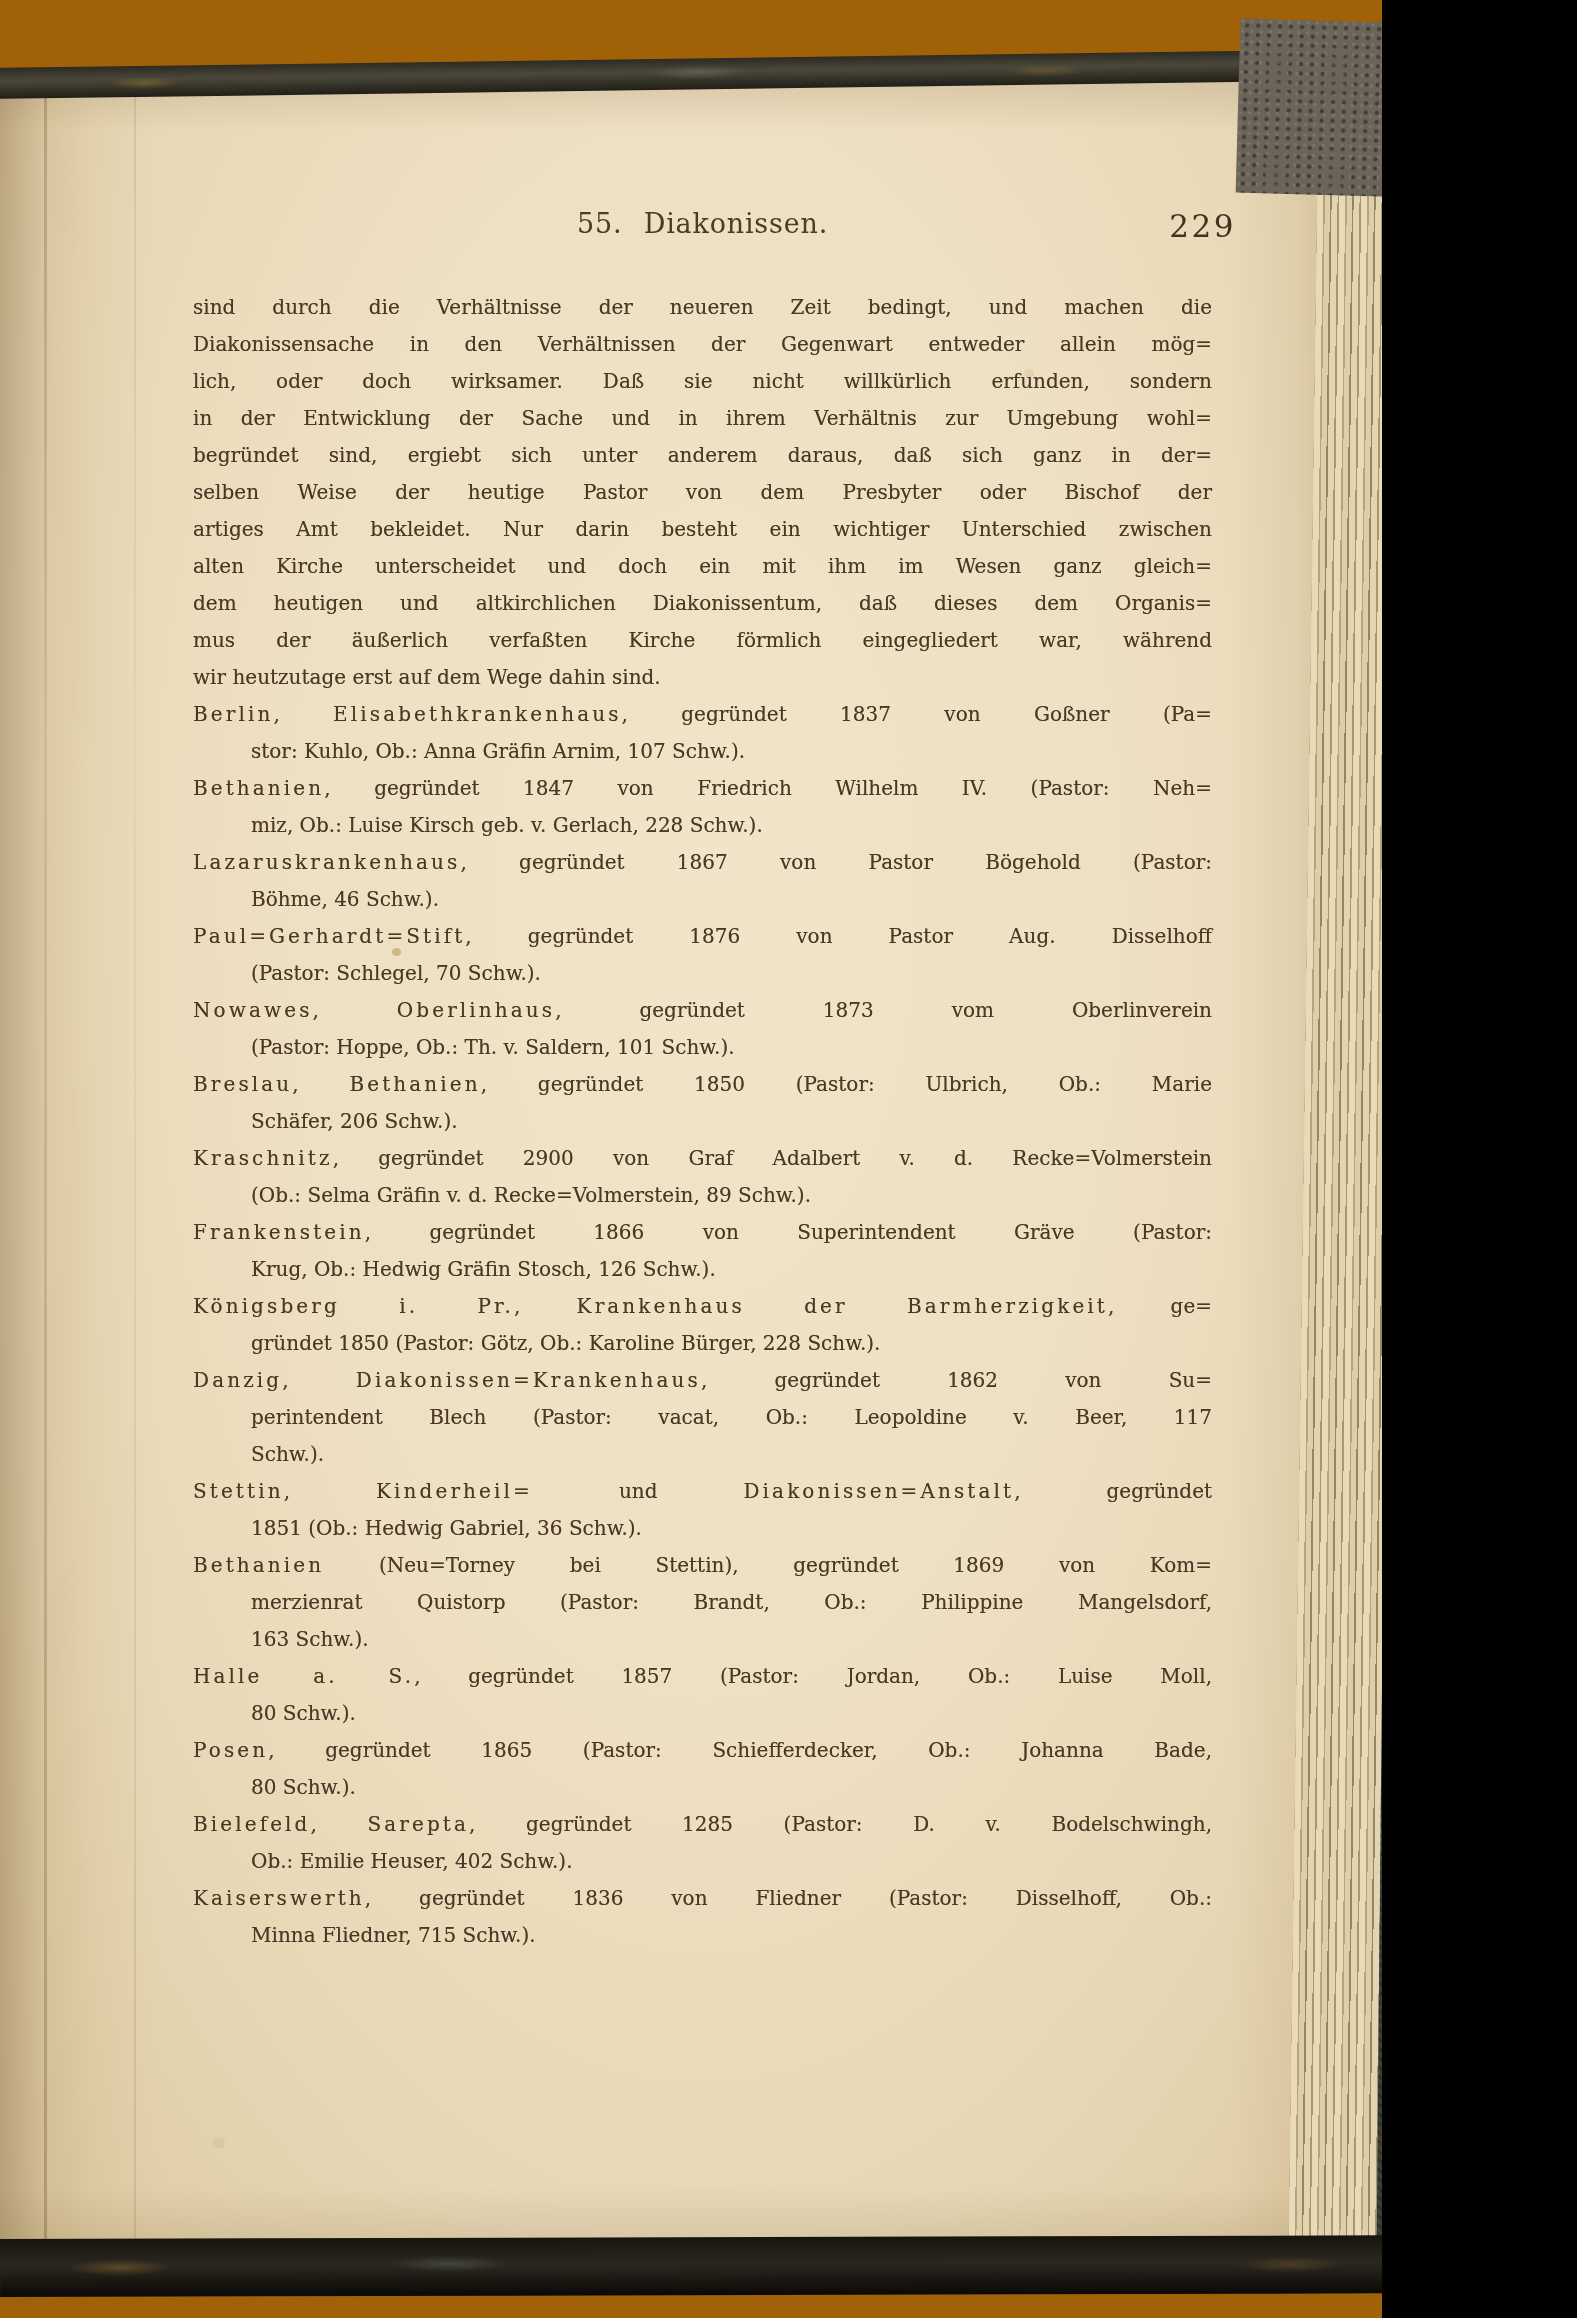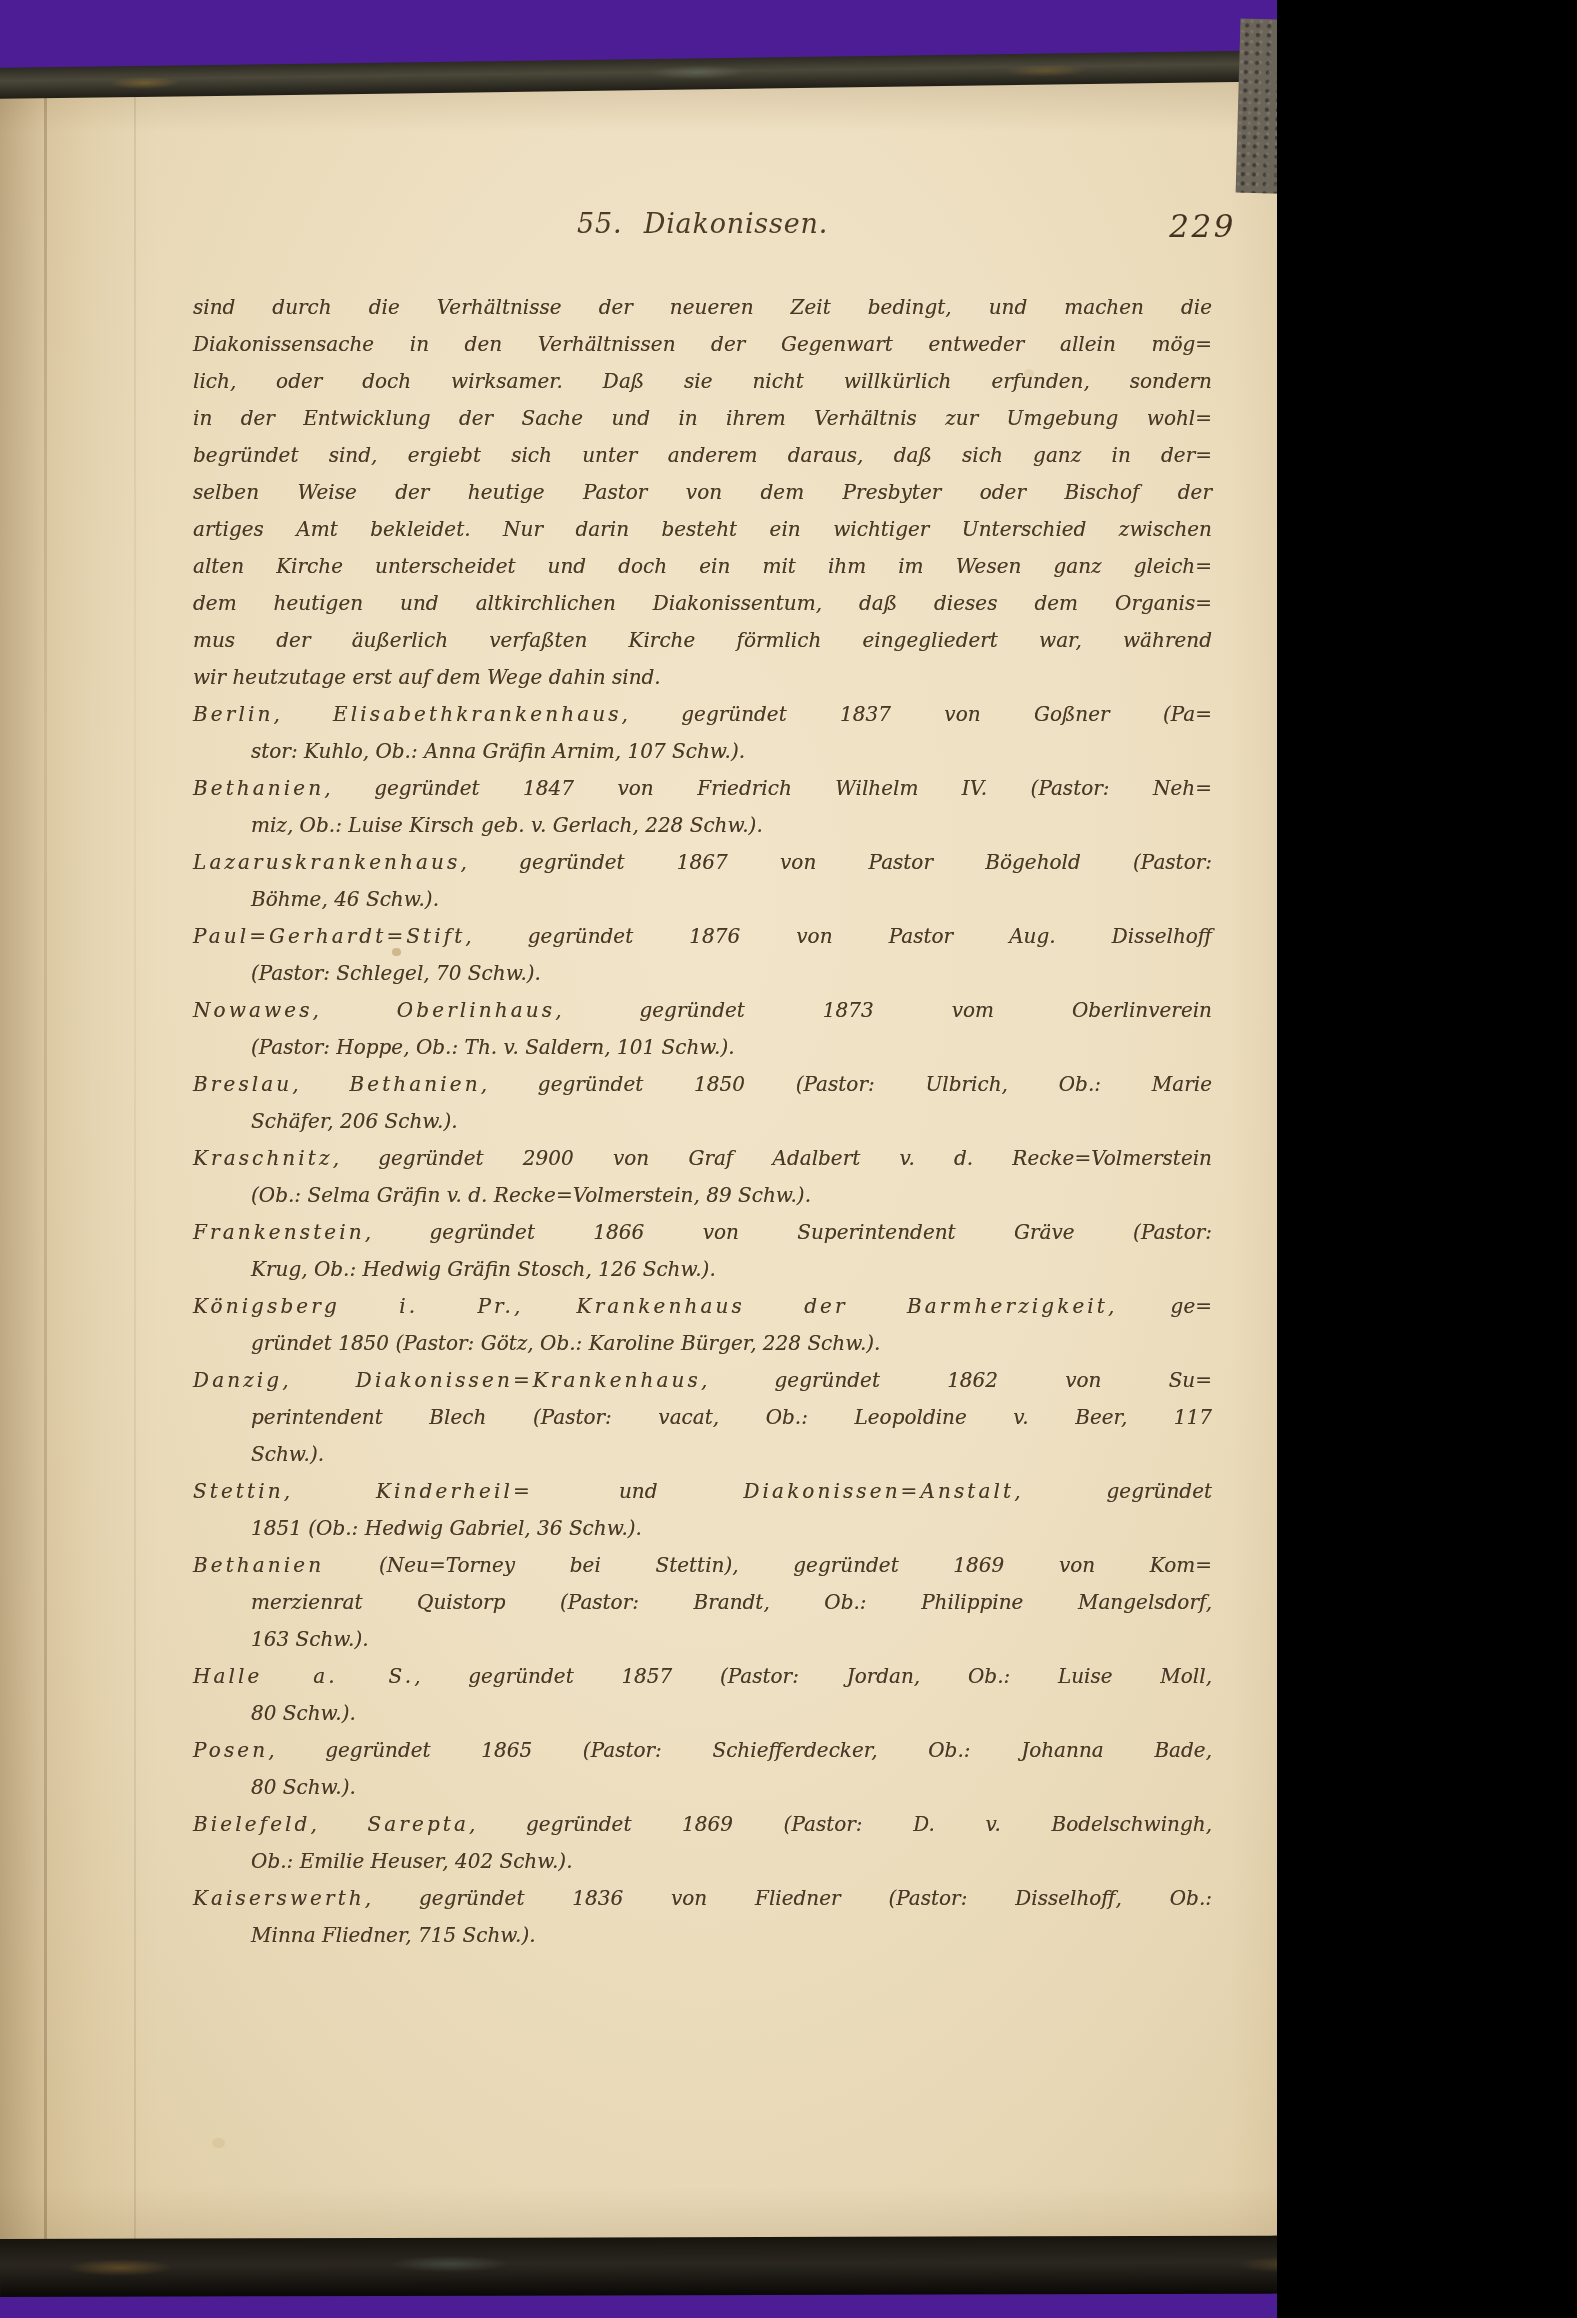--- a/index.html
+++ b/index.html
@@ -1,17 +1,17 @@
 <!DOCTYPE html>
 <html style="font-size:13.5px"><head>
 <meta charset="utf-8">
 <style>
   html,body{margin:0;padding:0;background:#000;}
-  .scene{position:relative;width:1277px;height:2319px;background:#4c1d95;overflow:hidden;
-         font-family:"DejaVu Serif","Liberation Serif",serif;font-style:italic;}
+  .scene{position:relative;width:1382px;height:2319px;background:#a16207;overflow:hidden;
+         font-family:"DejaVu Serif","Liberation Serif",serif;}
   
   .page{position:absolute;left:0;top:81px;width:1356px;height:2164px;z-index:2;
     background:
       linear-gradient(90deg, rgba(122,94,52,.38) 0px, rgba(170,140,88,.20) 47px, rgba(190,160,105,.10) 93px, rgba(0,0,0,0) 157px),
       linear-gradient(270deg, rgba(130,102,58,.28) 0px, rgba(160,130,80,.12) 59px, rgba(0,0,0,0) 127px),
       linear-gradient(180deg, rgba(120,95,55,.18) 0px, rgba(0,0,0,0) 51px),
       linear-gradient(0deg, rgba(120,95,55,.15) 0px, rgba(0,0,0,0) 59px),
       radial-gradient(ellipse at 52% 38%, #f1e4c8 0%, #eee0c2 42%, #e7d7b5 72%, #dcc9a1 100%);
   }
   .fold{position:absolute;top:0;width:2.5px;height:100%;
@@ -159,21 +159,21 @@
           </div>
           <div>
             <div class="tl j"><span class="sp">Halle a. S.</span><span>, gegründet 1857 (Pastor: Jordan, Ob.: Luise Moll,</span></div>
             <div class="tl ind"><span>80 Schw.).</span></div>
           </div>
           <div>
             <div class="tl j"><span class="sp">Posen</span><span>, gegründet 1865 (Pastor: Schiefferdecker, Ob.: Johanna Bade,</span></div>
             <div class="tl ind"><span>80 Schw.).</span></div>
           </div>
           <div>
-            <div class="tl j"><span class="sp">Bielefeld</span><span>, </span><span class="sp">Sarepta</span><span>, gegründet 1869 (Pastor: D. v. Bodelschwingh,</span></div>
+            <div class="tl j"><span class="sp">Bielefeld</span><span>, </span><span class="sp">Sarepta</span><span>, gegründet 1285 (Pastor: D. v. Bodelschwingh,</span></div>
             <div class="tl ind"><span>Ob.: Emilie Heuser, 402 Schw.).</span></div>
           </div>
           <div>
             <div class="tl j"><span class="sp">Kaiserswerth</span><span>, gegründet 1836 von Fliedner (Pastor: Disselhoff, Ob.:</span></div>
             <div class="tl ind"><span>Minna Fliedner, 715 Schw.).</span></div>
           </div>
         </div>
     </div>
   </div>
 

